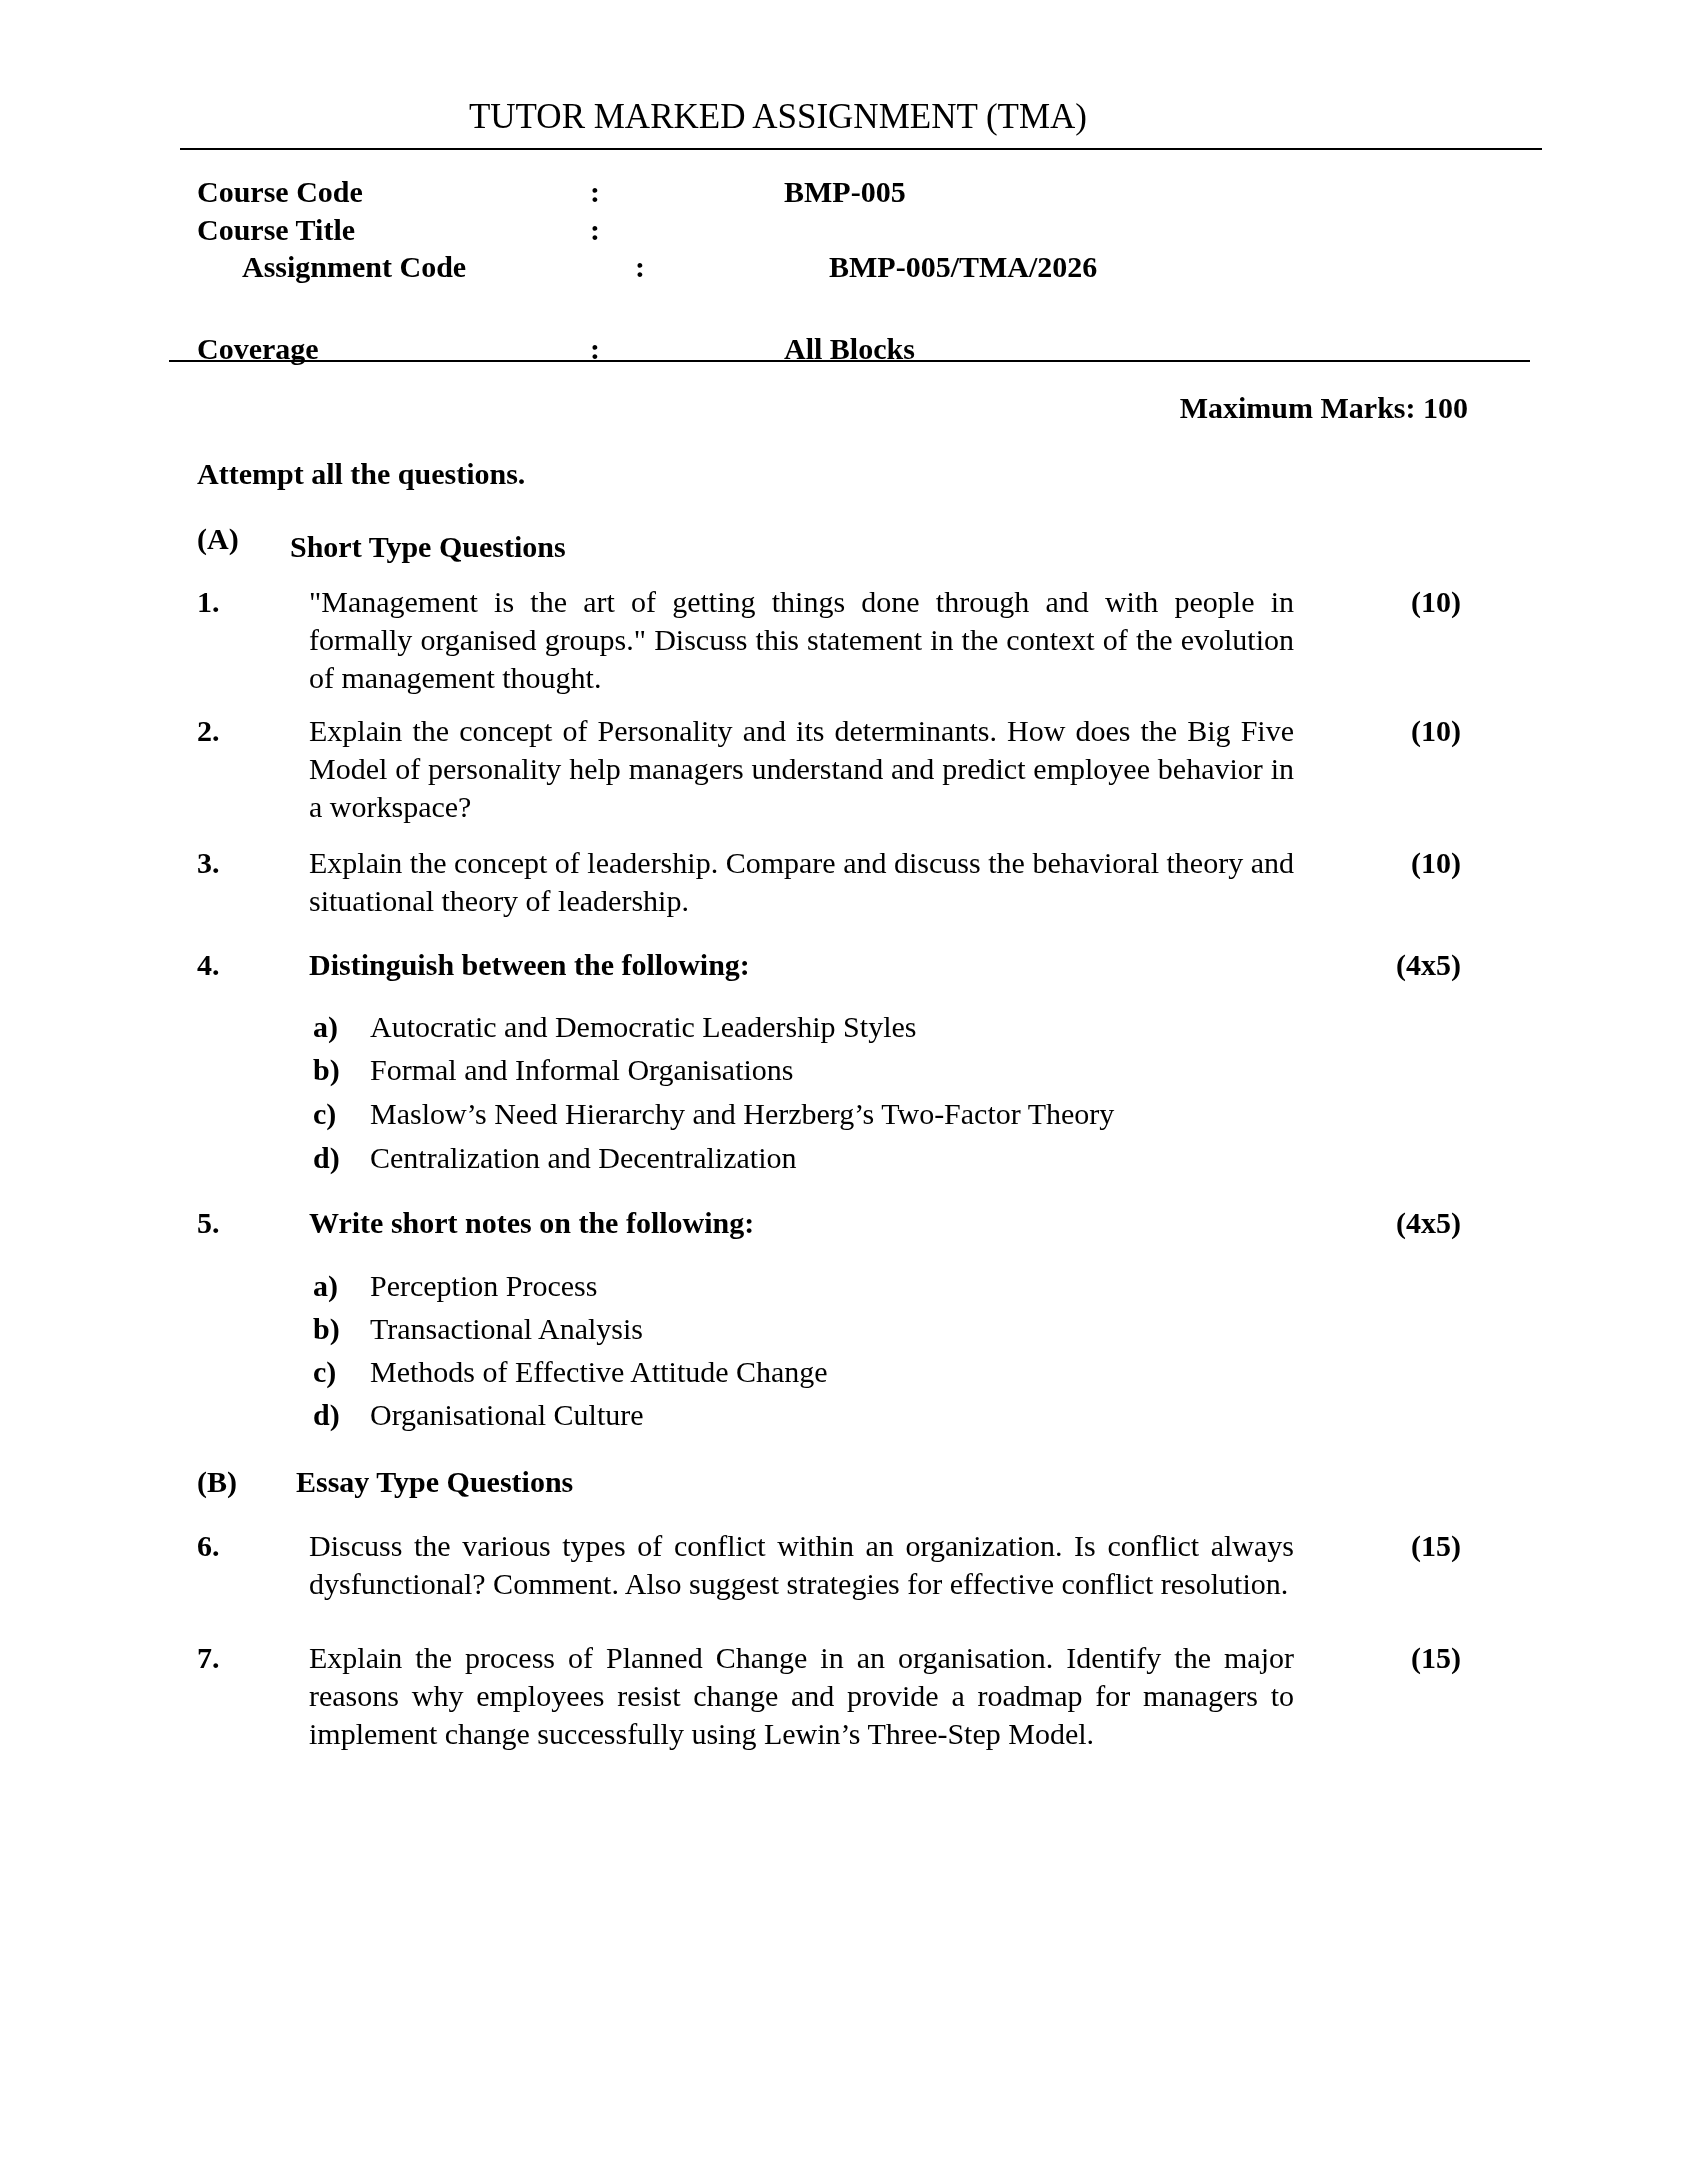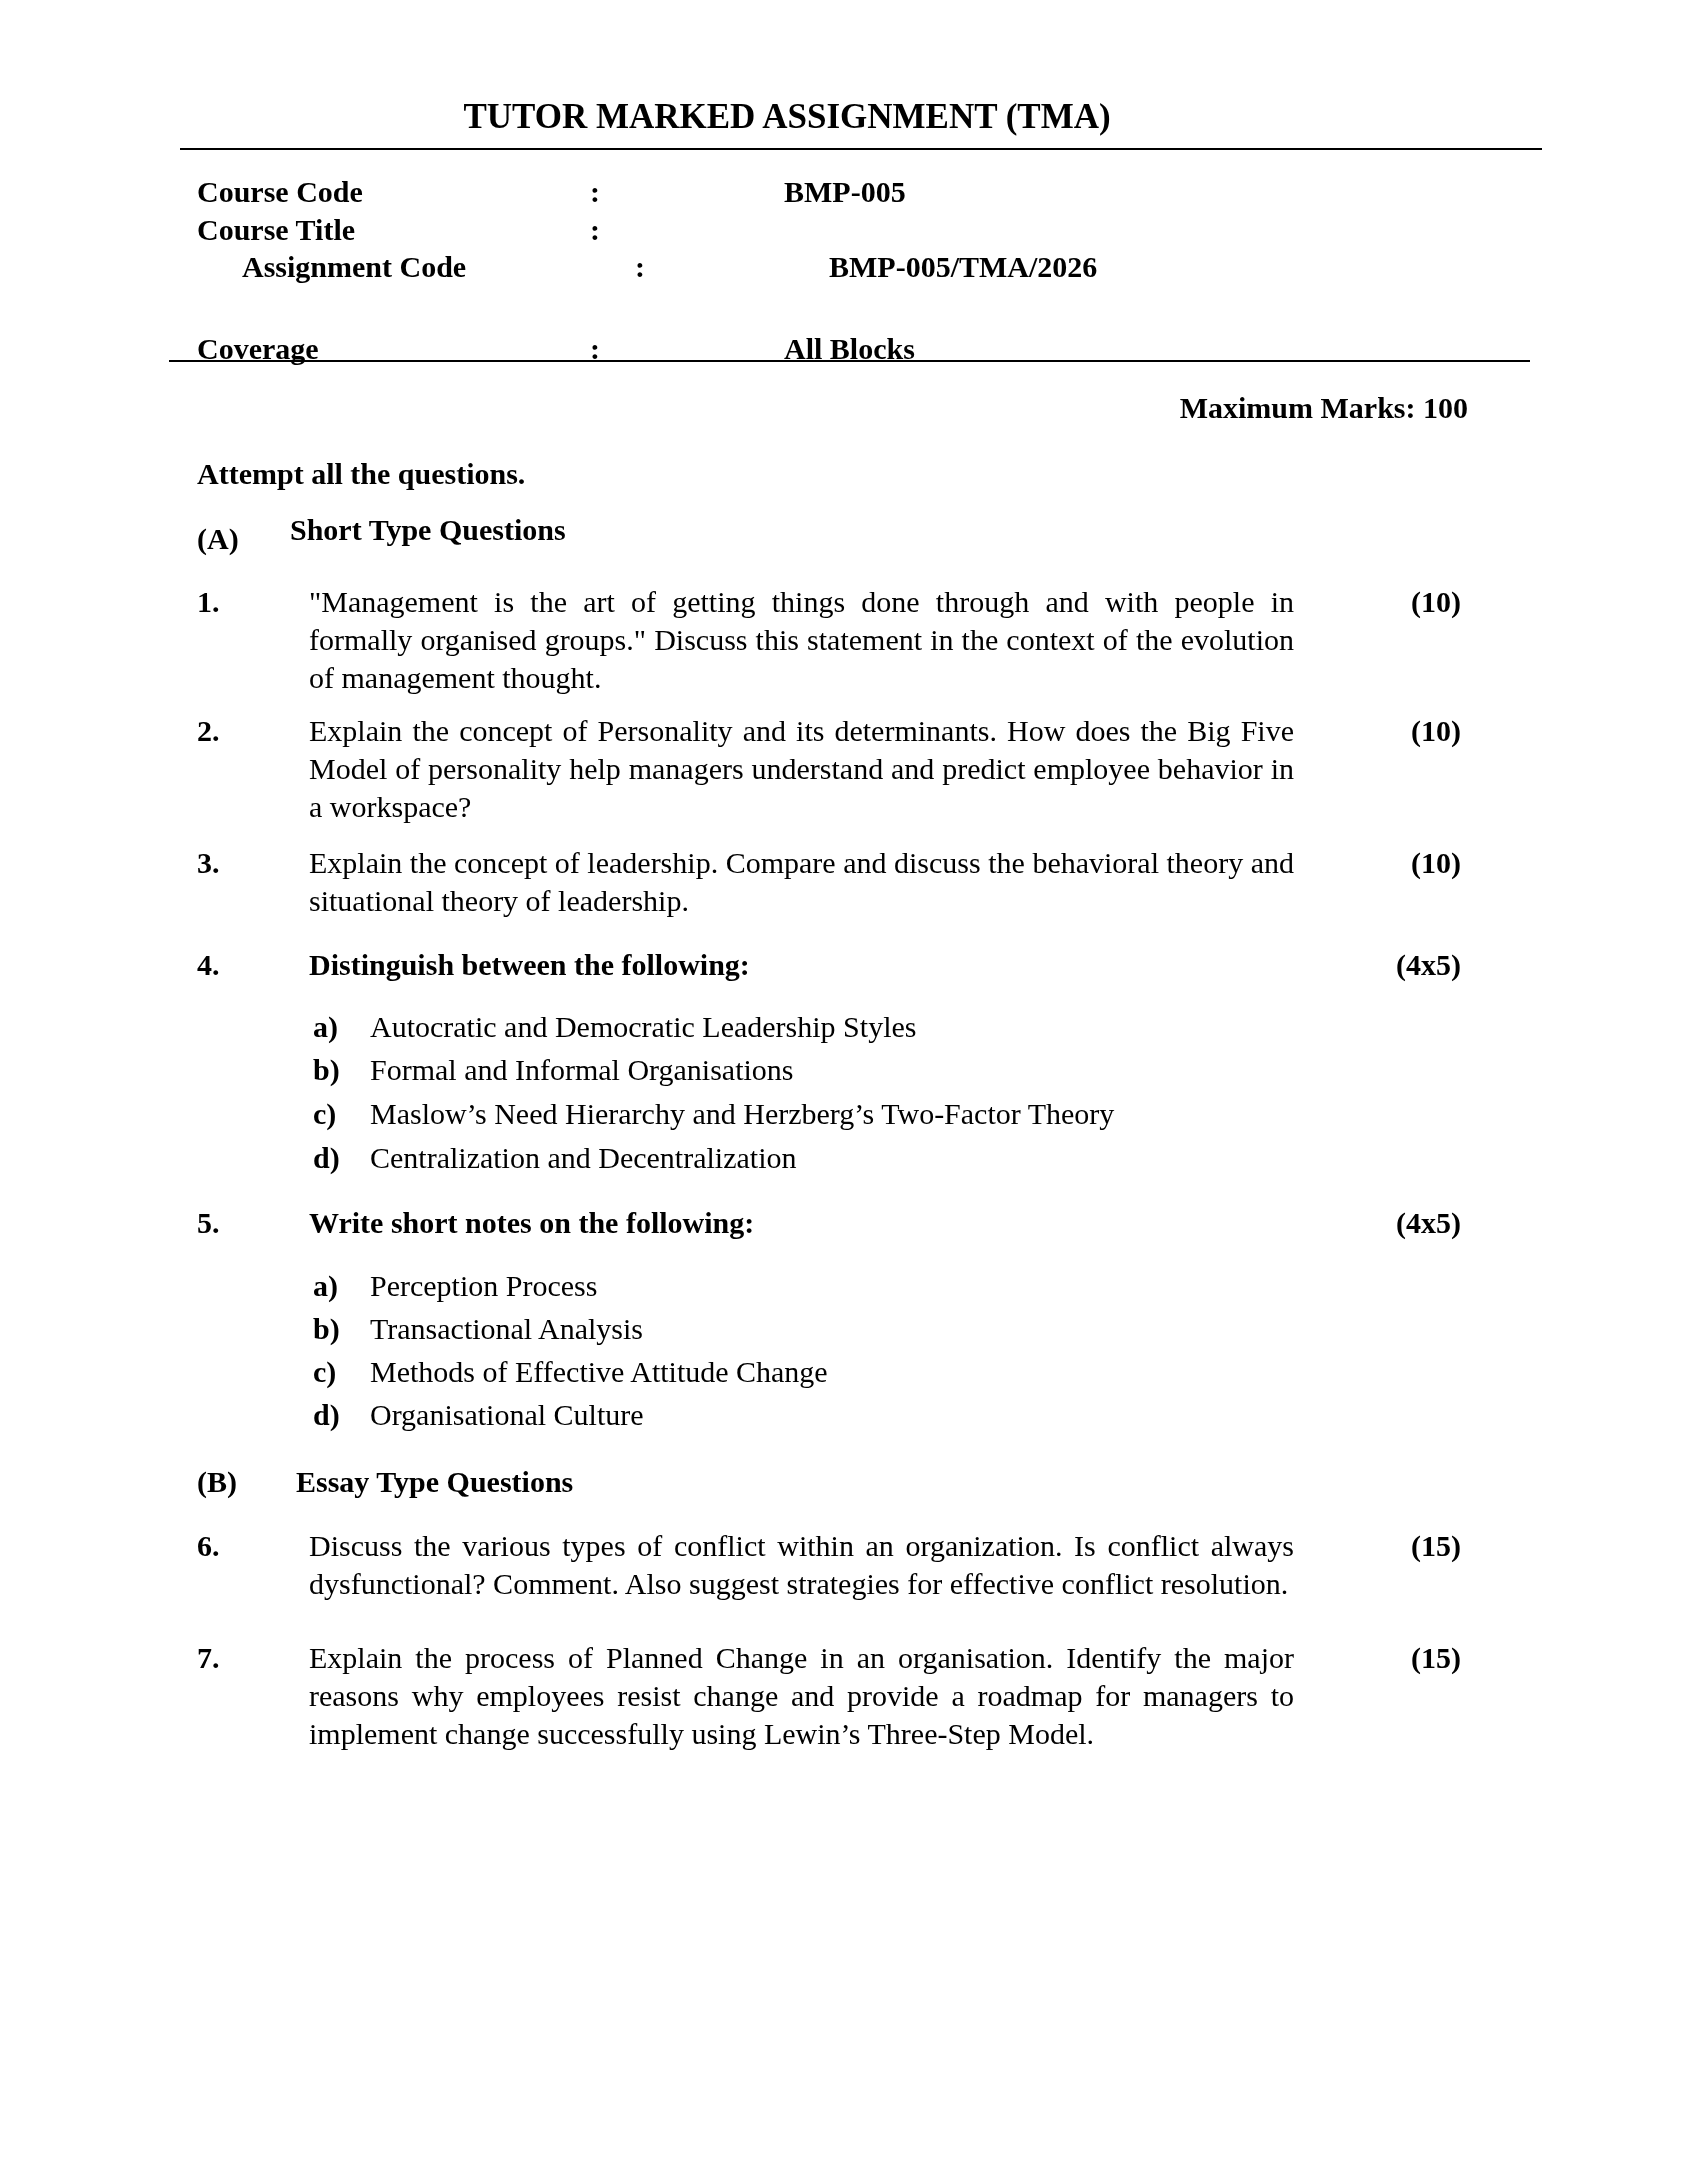--- a/index.html
+++ b/index.html
@@ -1,18 +1,18 @@
 <!DOCTYPE html>
 <html><head>
 <meta charset="utf-8">
 <style>
   html, body { margin:0; padding:0; background:#ffffff; }
   body { width:1683px; height:2178px; position:relative; font-family:"Liberation Serif", serif; color:#000; overflow:hidden; }
   .abs { position:absolute;text-align:center; }
-  .title { left:9px; width:1556px; top:97px; text-align:center; font-weight:bold; font-size:35px; }
+  .title { left:0; width:1556px; top:97px; text-align:center; font-weight:normal; font-size:35px; }
   .rule { height:2px; background:#000; }
   .rule1 { left:180px; width:1362px; top:148px; }
   .rule2 { left:169px; width:1361px; top:360px; }
   .info { font-weight:bold; font-size:30px; line-height:38px; }
   .info .lbl { position:absolute; left:197px; }
   .info .col { position:absolute; left:590px; }
   .info .val { position:absolute; left:784px; }
   .row { position:absolute; left:0; width:1683px; height:38px; }
   .bold { font-weight:bold; }
   .txt { font-size:30px; line-height:38px; }
@@ -53,21 +53,21 @@
     <span class="val">All Blocks</span>
   </div>
 </div>
 
 <div class="abs rule rule2"></div>
 
 <div class="abs txt bold maxmarks">Maximum Marks: 100</div>
 <div class="abs txt bold attempt">Attempt all the questions.</div>
 
 <div class="abs txt bold" style="left:197px; top:520px;">(A)</div>
-<div class="abs txt bold" style="left:290px; top:511px;">Short Type Questions</div>
+<div class="abs txt bold" style="left:290px; top:528px;">Short Type Questions</div>
 
 <div class="q txt" style="top:583px;">
   <span class="qnum">1.</span>
   <span class="qbody">"Management is the art of getting things done through and with people in formally organised groups." Discuss this statement in the context of the evolution of management thought.</span>
   <span class="qmarks">(10)</span>
 </div>
 
 <div class="q txt" style="top:712px;">
   <span class="qnum">2.</span>
   <span class="qbody">Explain the concept of Personality and its determinants. How does the Big Five Model of personality help managers understand and predict employee behavior in a workspace?</span>

